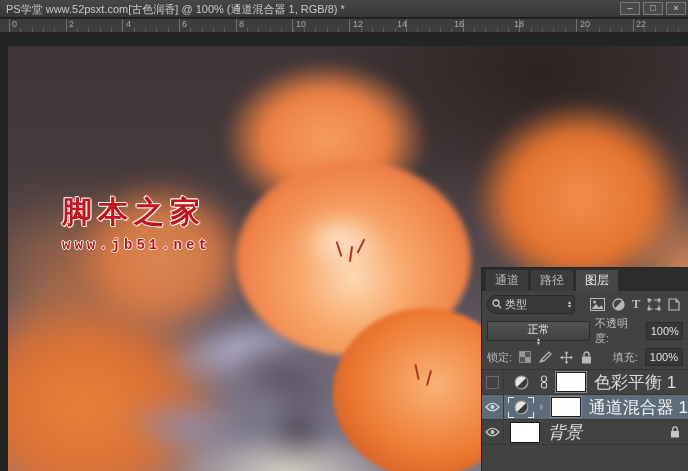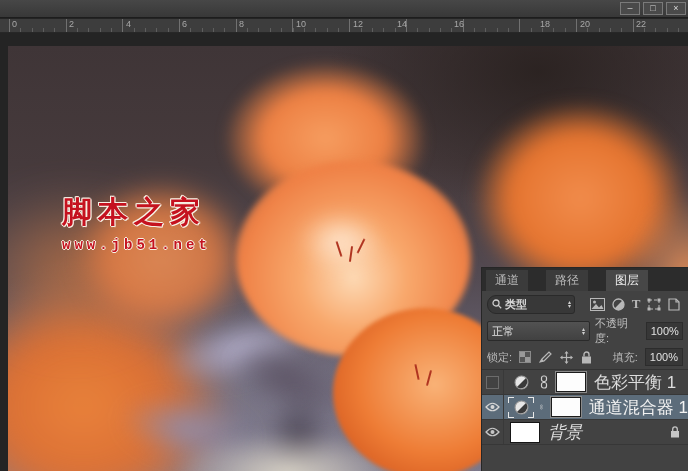--- a/index.html
+++ b/index.html
@@ -68,34 +68,34 @@
   .wm-title { font-size:30px; font-weight:bold; letter-spacing:6px;
     text-shadow:-1px 0 #f7f2e6,1px 0 #f7f2e6,0 -1px #f7f2e6,0 1px #f7f2e6,1px 1px #f7f2e6,-1px -1px #f7f2e6; }
   .wm-url { font-size:14px; font-weight:bold; letter-spacing:4px; margin-top:4px;
     font-family:"Liberation Mono", monospace;
     text-shadow:-1px 0 #f7f2e6,1px 0 #f7f2e6,0 -1px #f7f2e6,0 1px #f7f2e6; }
 
   
   .panel { position:absolute; left:481px; top:267px; width:207px; height:204px;
     background:#424242; border-left:1px solid #262626; border-top:1px solid #262626;
     color:#c9c9c9; font-size:11px; }
-  .tabs { height:23px; background:#2c2c2c; display:flex; align-items:flex-end; padding-left:4px; gap:18px;text-align:right; }
+  .tabs { height:23px; background:#2c2c2c; display:flex; align-items:flex-end; padding-left:4px; gap:3px;text-align:right; }
   .tab { padding:4px 9px 4px 9px; background:#3b3b3b; color:#b9b9b9; font-size:12px; line-height:13px; }
   .tab.active { background:#474747; color:#ececec; }
   .row { display:flex; align-items:center; padding:0 5px; }
   .filter-row { height:26px; gap:6px; }
   .searchbox { display:flex; align-items:center; width:88px; height:19px; background:#383838;
     border:1px solid #2a2a2a; border-radius:9px 3px 3px 9px; padding:0 3px 0 4px; gap:3px; }
-  .searchbox .lbl { flex:1; font-size:11px; color:#d6d6d6;font-weight:bold; }
+  .searchbox .lbl { flex:1; font-size:11px; color:#d6d6d6; }
   .updown { display:flex; flex-direction:column; line-height:4px; font-size:6px; color:#cfcfcf; }
   .ficons { display:flex; flex:1; justify-content:space-around; align-items:center; padding-left:6px; }
   .blend-row { height:28px; gap:5px; }
   .blendbox { display:flex; align-items:center; width:106px; height:20px;
     background:linear-gradient(#525252,#414141); border:1px solid #2a2a2a; border-radius:2px;
-    padding:0 4px; }
+    padding:0 4px;flex-direction:column; }
   .blendbox .lbl { flex:1; color:#e2e2e2; }
   .fieldlbl { color:#bdbdbd; }
   .valbox { background:#373737; border:1px solid #2c2c2c; color:#e0e0e0; padding:2px 4px; min-width:36px; text-align:left; }
   .lock-row { height:24px; gap:7px; }
   .lock-icons { display:flex; gap:8px; align-items:center; }
   .lock-row .fill { margin-left:auto; }
 
   .layers { border-top:1px solid #333; }
   .lrow { position:relative; height:25px; display:flex; align-items:center;
     border-bottom:1px solid #373737; background:#424242; }
@@ -121,38 +121,39 @@
   .lname { margin-left:8px; color:#dddddd; font-size:17px; white-space:nowrap; }
   .lrow.selected .lname { color:#f2f2f2; }
   .lname.italic { font-style:italic; }
   .rowlock { margin-left:auto; margin-right:8px; }
   svg { display:block; }
 </style>
 </head>
 <body>
 
 <div class="titlebar">
+  <span>PS学堂 www.52psxt.com[古色润香] @ 100% (通道混合器 1, RGB/8) *</span>
   <div class="winctrls">
     <div class="winbtn">–</div>
     <div class="winbtn">□</div>
     <div class="winbtn">×</div>
   </div>
 </div>
 
 <div class="ruler">
   <span style="left:12px">0</span>
   <span style="left:69px">2</span>
   <span style="left:126px">4</span>
   <span style="left:182px">6</span>
   <span style="left:239px">8</span>
   <span style="left:296px">10</span>
   <span style="left:353px">12</span>
   <span style="left:397px">14</span>
   <span style="left:454px">16</span>
-  <span style="left:540px">18</span>
+  <span style="left:514px">18</span>
   <span style="left:580px">20</span>
   <span style="left:636px">22</span>
 </div>
 
 <div class="canvas">
   <div class="blob b1"></div>
   <div class="blob b2"></div>
   <div class="blob fl-left"></div>
   <div class="blob fl-top"></div>
   <div class="blob fl-right"></div>

